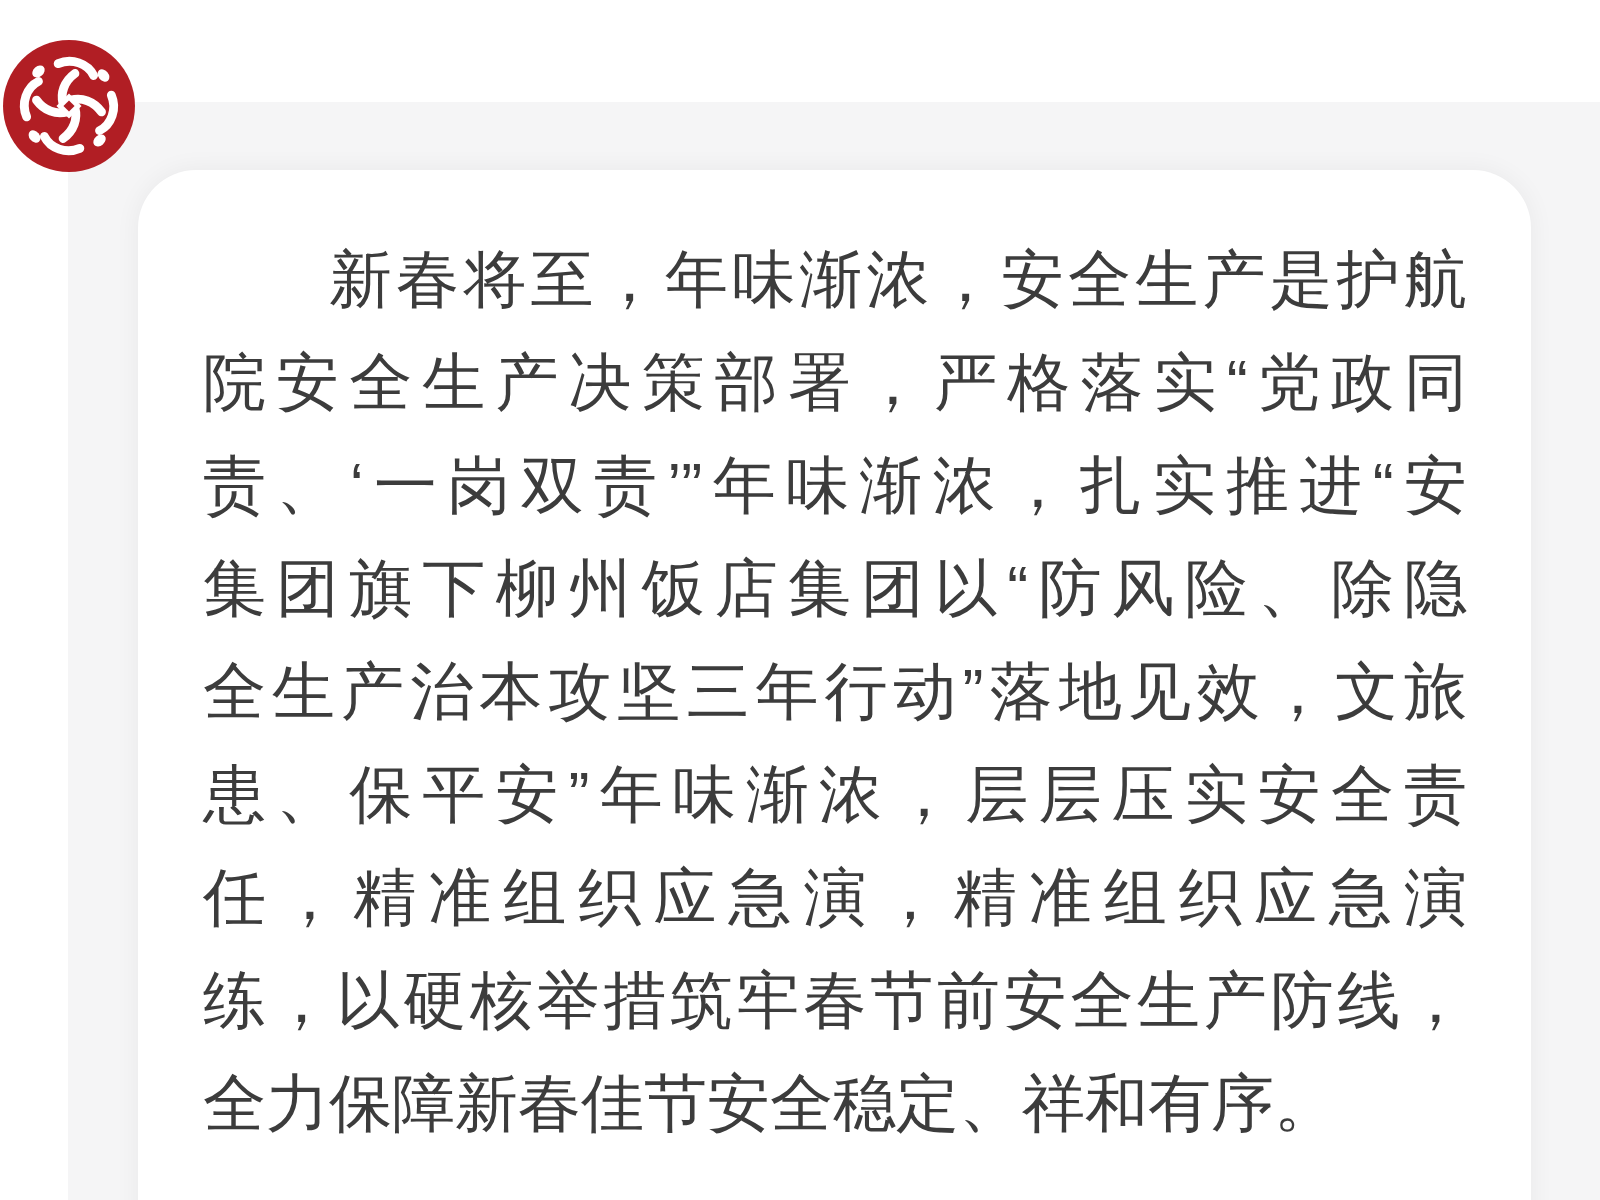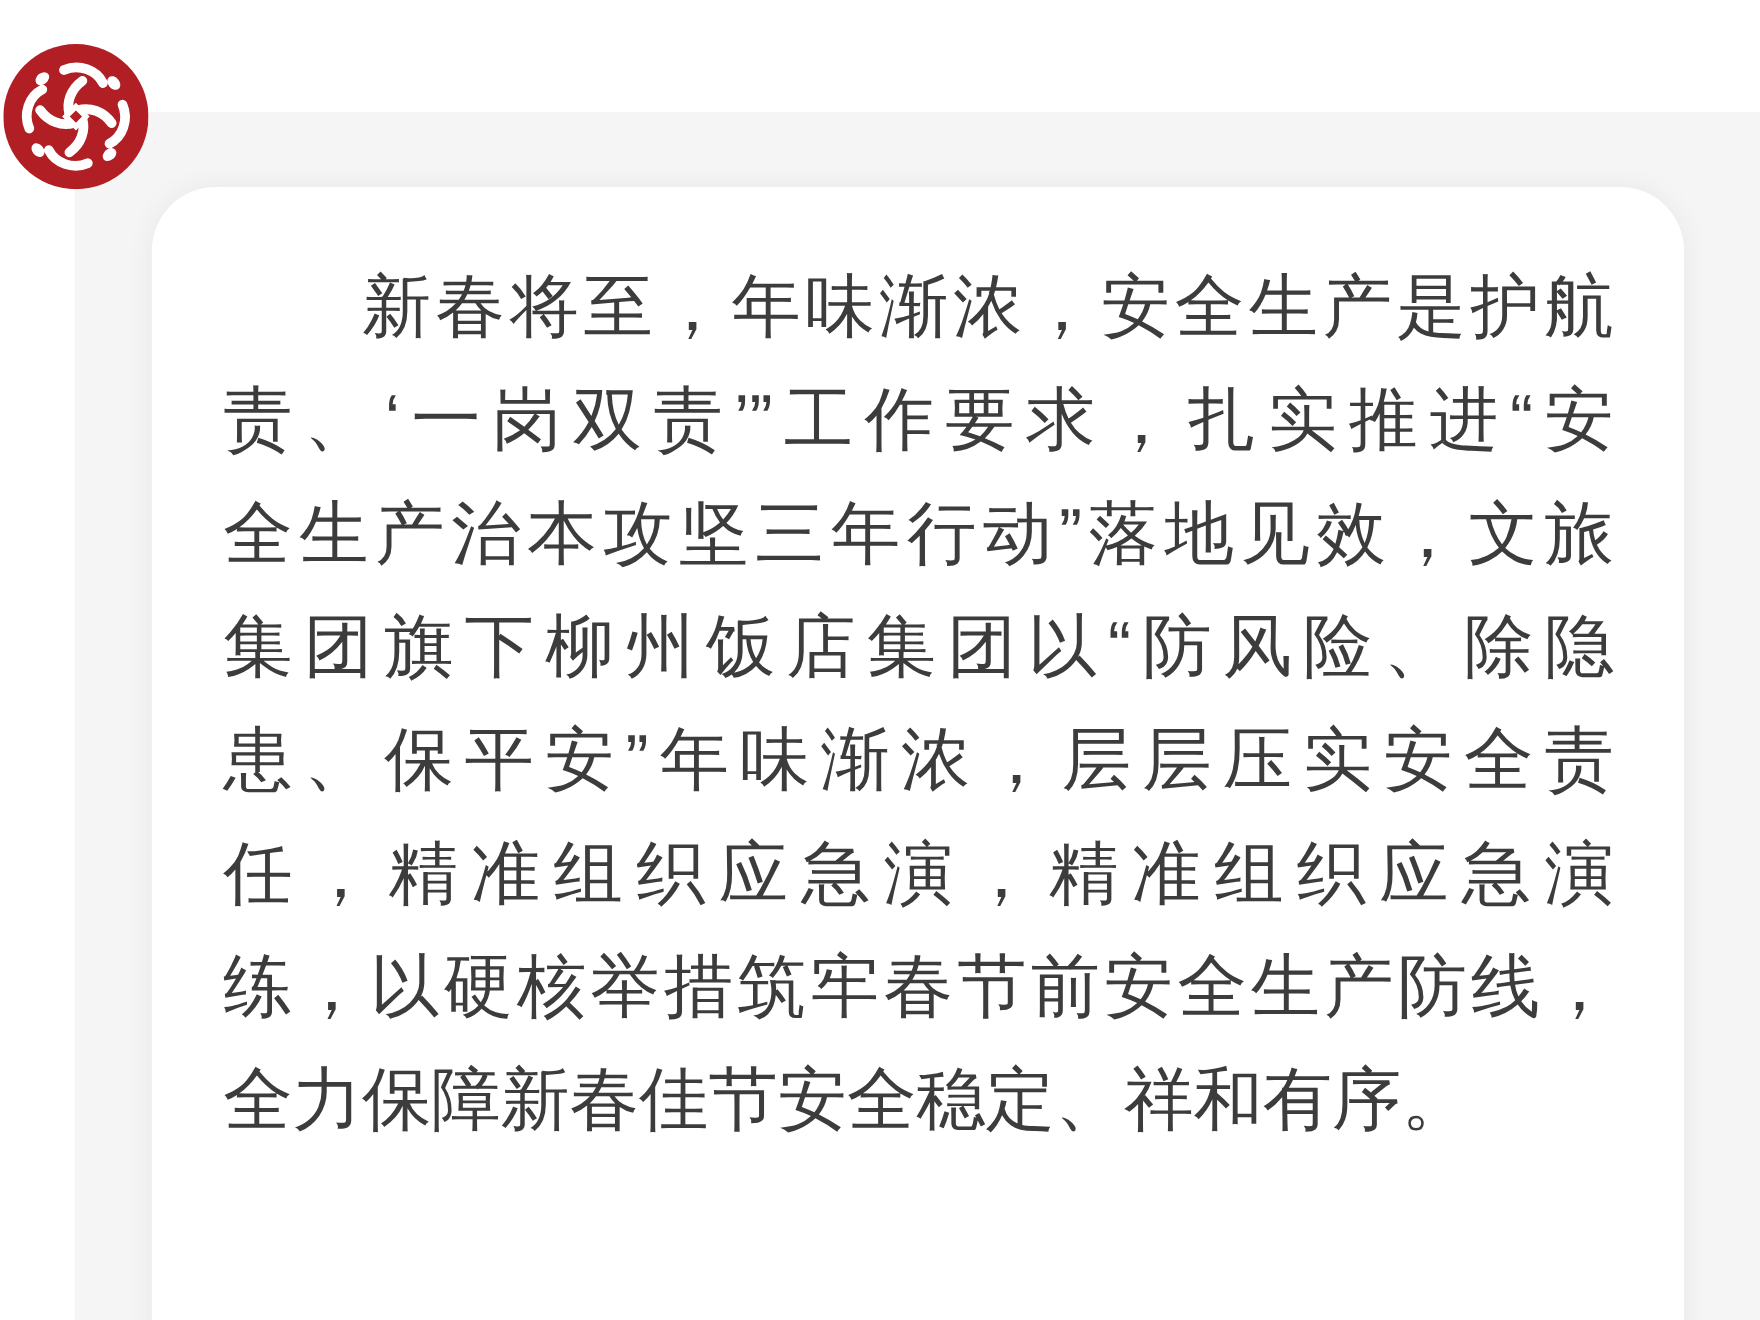--- a/index.html
+++ b/index.html
@@ -73,23 +73,24 @@
 </head>
 <body>
 
 <div class="page">
 
   <div class="gray-panel"></div>
 
   <div class="card">
     <div class="content">
       <div class="line indent">新春将至，年味渐浓，安全生产是护航</div>
-      <div class="line">责、‘一岗双责’”工作要求，扎实推进“安</div>
+      <div class="line">院安全生产决策部署，严格落实“党政同</div>
+      <div class="line">责、‘一岗双责’”年味渐浓，扎实推进“安</div>
+      <div class="line">集团旗下柳州饭店集团以“防风险、除隐</div>
       <div class="line">全生产治本攻坚三年行动”落地见效，文旅</div>
-      <div class="line">集团旗下柳州饭店集团以“防风险、除隐</div>
       <div class="line">患、保平安”年味渐浓，层层压实安全责</div>
       <div class="line">任，精准组织应急演，精准组织应急演</div>
       <div class="line">练，以硬核举措筑牢春节前安全生产防线，</div>
       <div class="line last">全力保障新春佳节安全稳定、祥和有序。</div>
     </div>
   </div>
 
   <div class="logo">
     <svg viewBox="0 0 134 134" aria-hidden="true">
       <circle cx="67" cy="67" r="67" fill="#b11e24"></circle>

